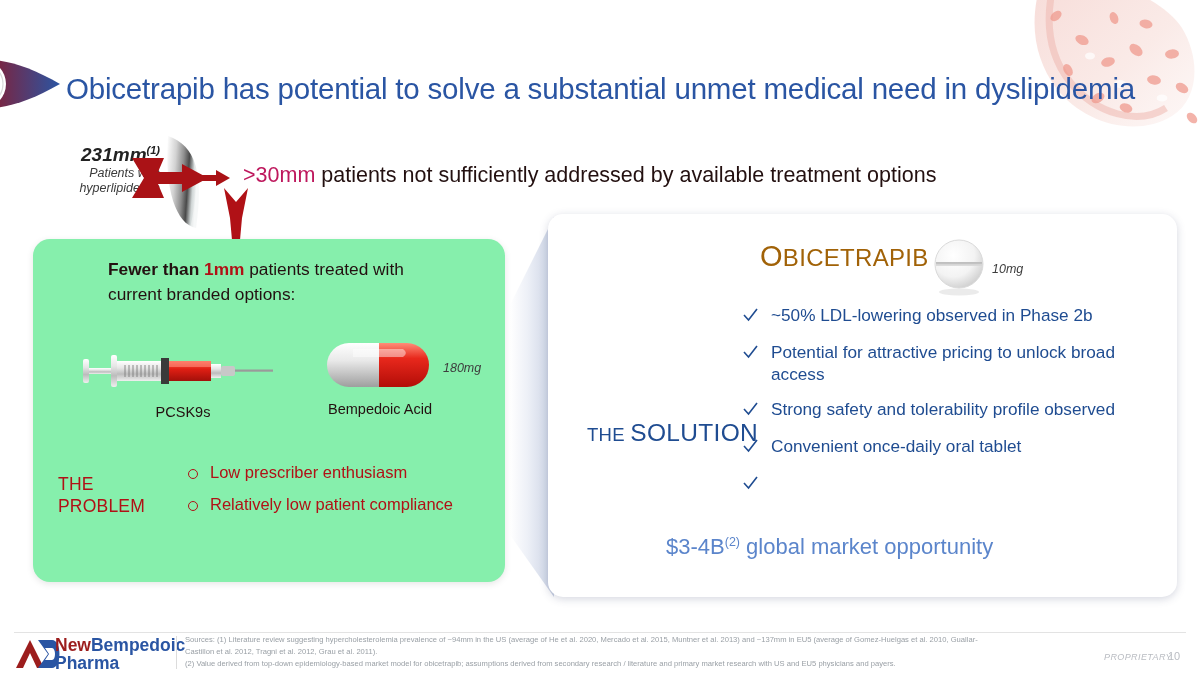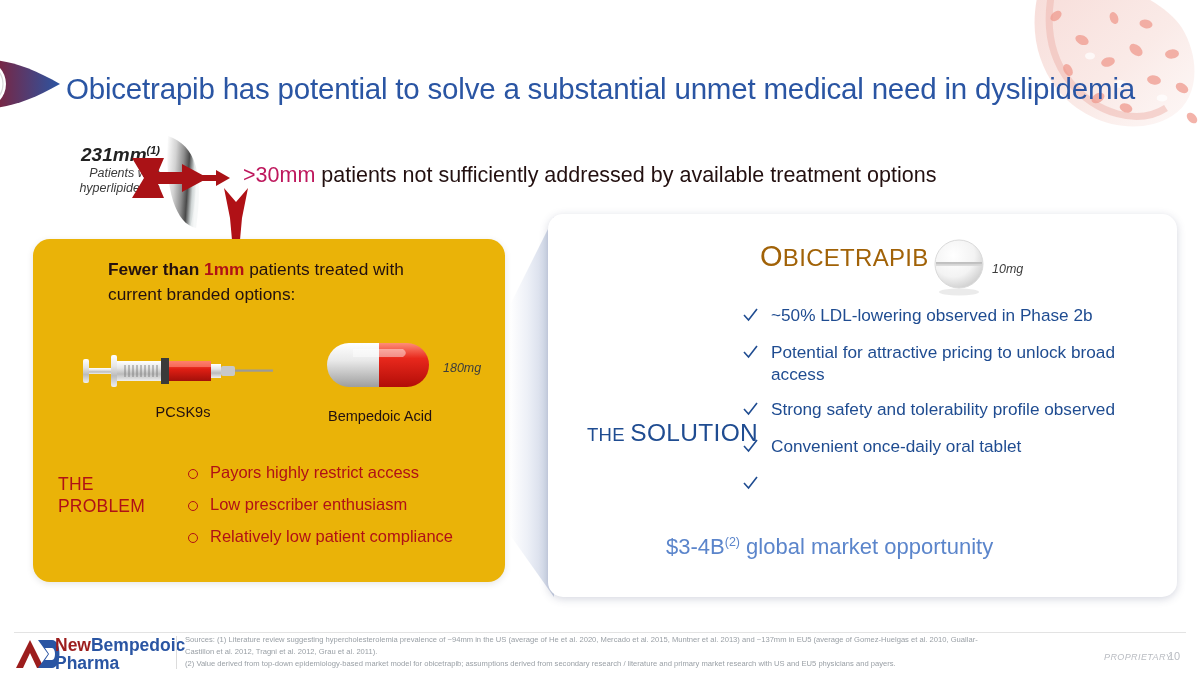--- a/index.html
+++ b/index.html
@@ -42,21 +42,21 @@
     font-size:21.5px;color:#231010;white-space:nowrap;
   }
   .subhead .hl{color:#be185d;}
 
   
   .downarrow{position:absolute;left:216px;top:188px;}
 
   
   .card-left{
     position:absolute;left:33px;top:239px;width:472px;height:343px;
-    background:#eab308;border-radius:17px;
+    background:#86efac;border-radius:17px;
     box-shadow:0 2px 7px rgba(0,0,0,0.10);
   }
   .left-head{
     position:absolute;left:75px;top:18px;width:370px;
     font-size:17.3px;color:#231010;line-height:1.42;
   }
   .left-head b{font-weight:bold;}
   .left-head .hl{color:#b01116;font-weight:bold;}
 
   .drugrow{position:absolute;left:0;top:92px;width:472px;height:115px;}
@@ -310,33 +310,29 @@
               <stop offset="35%" stop-color="#e8281c"></stop>
               <stop offset="100%" stop-color="#b20d08"></stop>
             </linearGradient>
           </defs>
           <path d="M26 4 H 56 V 48 H 26 A 22 22 0 0 1 26 4 Z" fill="url(#capw)"></path>
           <path d="M56 4 H 84 A 22 22 0 0 1 84 48 H 56 Z" fill="url(#capr)"></path>
           <path d="M30 10 H 80 A 16 7 0 0 1 80 18 H 30 Z" fill="#ffffff" fill-opacity="0.45"></path>
         </svg>
       </div>
       <div class="dose" style="left:410px;top:30px;">180mg</div>
-      <div class="drug-cap" style="left:277px;top:77px;width:140px;">Bempedoic Acid</div>
+      <div class="drug-cap" style="left:277px;top:70px;width:140px;">Bempedoic Acid</div>
     </div>
 
     <div class="problem-wrap">
       <div class="problem-label">
         <span>THE</span><br>
         <span>PROBLEM</span>
       </div>
       <div class="problem-list">
-        <div class="problem-item">
-          <span class="ocirc"></span>
-          <span>Payors highly restrict access</span>
-        </div>
         <div class="problem-item">
           <span class="ocirc"></span>
           <span>Low prescriber enthusiasm</span>
         </div>
         <div class="problem-item">
           <span class="ocirc"></span>
           <span>Relatively low patient compliance</span>
         </div>
       </div>
     </div>

